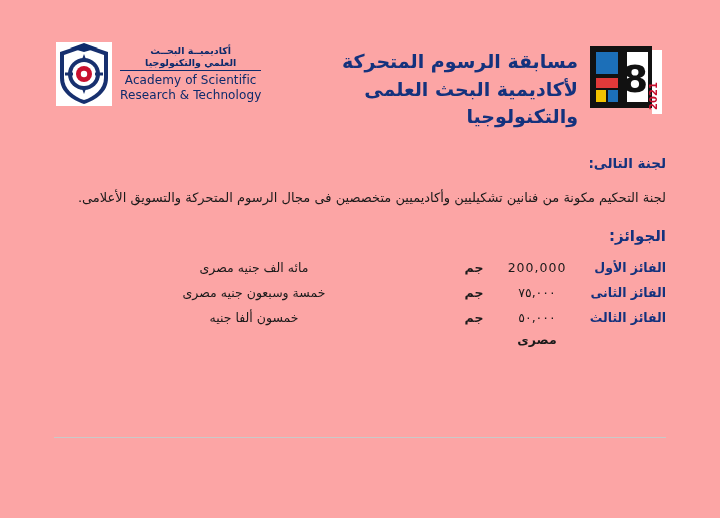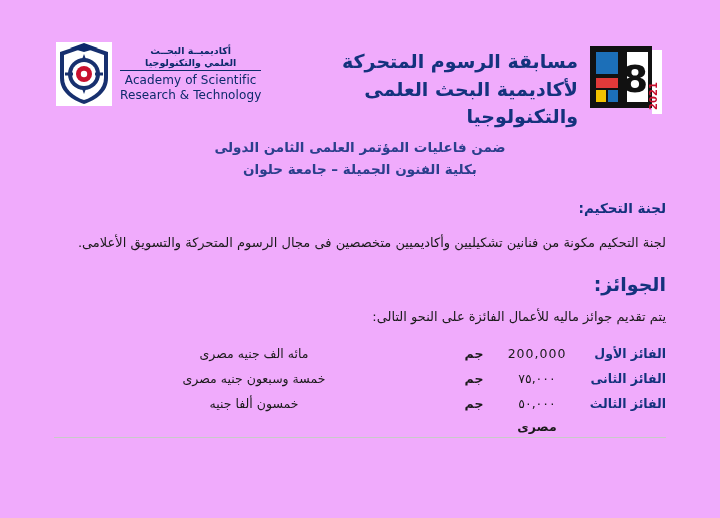--- a/index.html
+++ b/index.html
@@ -11,21 +11,21 @@
     height: 518px;
     background: #ffffff;
     font-family: "DejaVu Sans", "Liberation Sans", sans-serif;
     color: #1a1a1a;
     overflow: hidden;
   }
   .page {
     position: relative;
     width: 720px;
     height: 518px;
-    background: #f0abfc;
+    background: #fca5a5;
     box-sizing: border-box;
   }
 
   
   .header {
     position: relative;
     height: 135px;
     display: flex;
     flex-direction: row-reverse;
     align-items: flex-start;
@@ -122,21 +122,21 @@
   }
   .para {
     font-size: 13px;
     color: #1a1a1a;
     text-align: right;
     line-height: 1.8;
     margin: 15px 0 18px 0;
   }
   .section-head2 {
     color: #14327d;
-    font-size: 19px;
+    font-size: 15px;
     font-weight: bold;
     text-align: right;
     margin: 0 0 10px 0;
   }
   .para2 {
     font-size: 13px;
     color: #1a1a1a;
     text-align: right;
     line-height: 1.8;
     margin: 0 0 14px 0;
@@ -251,30 +251,27 @@
         <rect x="34" y="8" width="26" height="50" fill="#ffffff"></rect>
         <text x="47" y="48" font-family="DejaVu Sans, sans-serif" font-size="38" font-weight="bold" fill="#111111" text-anchor="middle">8</text>
         <rect x="34" y="8" width="5" height="50" fill="#111111"></rect>
         <rect x="2" y="60" width="62" height="4" fill="#111111"></rect>
         <rect x="64" y="6" width="10" height="64" fill="#ffffff"></rect>
         <text x="69" y="52" font-family="DejaVu Sans, sans-serif" font-size="10" font-weight="bold" fill="#c8102e" text-anchor="middle" transform="rotate(-90 69 52)">2021</text>
       </svg>
     </div>
   </div>
 
-  <div class="subtitle">ضمن فاعليات المؤتمر العلمى الثامن الدولى
-بكلية الفنون الجميلة – جامعة حلوان</div>
 
   <div class="body-wrap">
 
-    <div class="section-head">لجنة التحكيم:</div>
+    <div class="section-head">لجنة التالى:</div>
     <div class="para">لجنة التحكيم مكونة من فنانين تشكيليين وأكاديميين متخصصين فى مجال الرسوم المتحركة والتسويق الأعلامى.</div>
 
     <div class="section-head2">الجوائز:</div>
-    <div class="para2">يتم تقديم جوائز ماليه للأعمال الفائزة على النحو التالى:</div>
 
     <table class="prize-table">
       <tbody>
         <tr>
           <td class="c-rank">الفائز الأول</td>
           <td class="c-amount">200,000</td>
           <td class="c-cur">جم</td>
           <td class="c-words">مائه الف جنيه مصرى</td>
         </tr>
         <tr>

